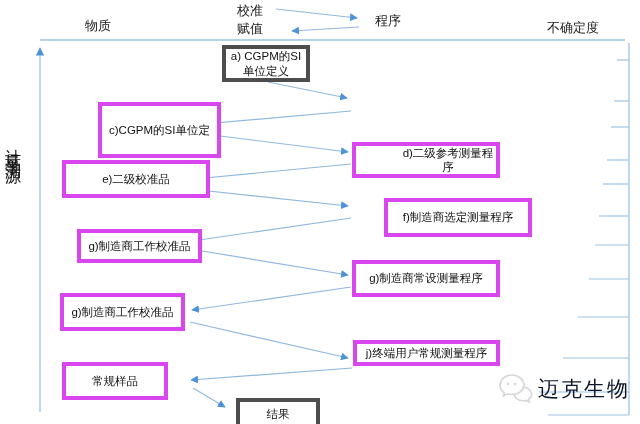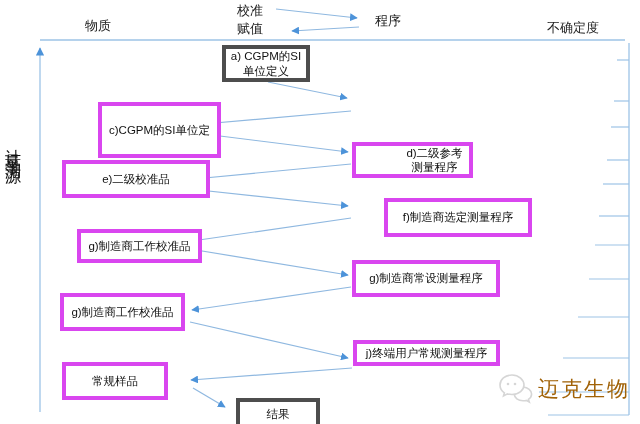--- a/index.html
+++ b/index.html
@@ -15,21 +15,21 @@
   }
   .box{
     position:absolute;z-index:2;background:#fff;border:4px solid #d946ef;
     display:flex;align-items:center;justify-content:center;text-align:center;
     font-size:11.5px;line-height:1.25;white-space:pre-line;color:#111;
     box-sizing:border-box;padding:1px 2px;
   }
   .box.dark{border-color:#4d4d4d;}
   .watermark{
     position:absolute;z-index:4;display:flex;align-items:center;gap:4px;
-    color:#a16207;font-size:21px;letter-spacing:2px;white-space:nowrap;
+    color:#0f172a;font-size:21px;letter-spacing:2px;white-space:nowrap;
   }
 </style>
 </head>
 <body>
 
 <div class="stage">
 
   <svg class="wires" width="640" height="424" viewBox="0 0 640 424">
     <defs>
       <marker id="ah" viewBox="0 0 10 10" refX="9" refY="5" markerWidth="6.5" markerHeight="6.5" orient="auto-start-reverse">
@@ -88,21 +88,21 @@
   <div class="box dark" style="left:222px;top:45px;width:88px;height:37px;">a) CGPM的SI
 单位定义</div>
   <div class="box dark" style="left:236px;top:398px;width:84px;height:32px;">结果</div>
 
   <div class="box" style="left:62px;top:102px;width:123px;height:56px;margin-left:36px;">c)CGPM的SI单位定</div>
   <div class="box" style="left:62px;top:160px;width:148px;height:38px;">e)二级校准品</div>
   <div class="box" style="left:77px;top:229px;width:125px;height:34px;">g)制造商工作校准品</div>
   <div class="box" style="left:60px;top:293px;width:125px;height:38px;">g)制造商工作校准品</div>
   <div class="box" style="left:62px;top:362px;width:106px;height:38px;">常规样品</div>
 
-  <div class="box" style="left:352px;top:142px;width:121px;height:36px;padding-left:46px;">d)二级参考测量程序</div>
+  <div class="box" style="left:352px;top:142px;width:148px;height:36px;padding-left:46px;">d)二级参考测量程序</div>
   <div class="box" style="left:352px;top:198px;width:148px;height:39px;margin-left:32px;">f)制造商选定测量程序</div>
   <div class="box" style="left:352px;top:260px;width:148px;height:37px;">g)制造商常设测量程序</div>
   <div class="box" style="left:353px;top:340px;width:147px;height:26px;">j)终端用户常规测量程序</div>
 
   <div class="watermark" style="left:498px;top:372px;">
     <svg width="36" height="34" viewBox="0 0 36 34">
       <path d="M14 3 C7 3 2 7.5 2 13 c0 3.2 1.7 6 4.4 7.8 L5.5 24l4-2.1 c1.4 .4 2.9 .6 4.5 .6 6.9 0 12-4.6 12-9.5 S20.9 3 14 3 Z" fill="none" stroke="#d6d6d6" stroke-width="1.6"></path>
       <circle cx="10" cy="12" r="1.3" fill="#d6d6d6"></circle>
       <circle cx="17" cy="12" r="1.3" fill="#d6d6d6"></circle>
       <path d="M25 15 c5 .4 8.6 3.4 8.6 7 0 2.2-1.2 4.1-3.2 5.4l.9 2.6-3.1-1.6 c-1 .3-2.1 .4-3.2 .4-4.8 0-8.7-3-8.7-6.8" fill="none" stroke="#d6d6d6" stroke-width="1.6"></path>

